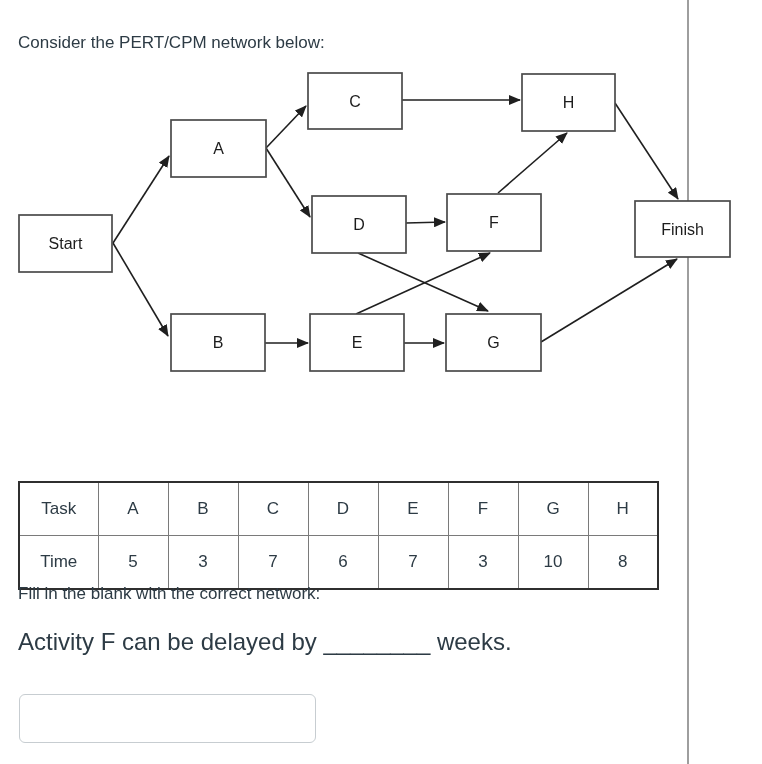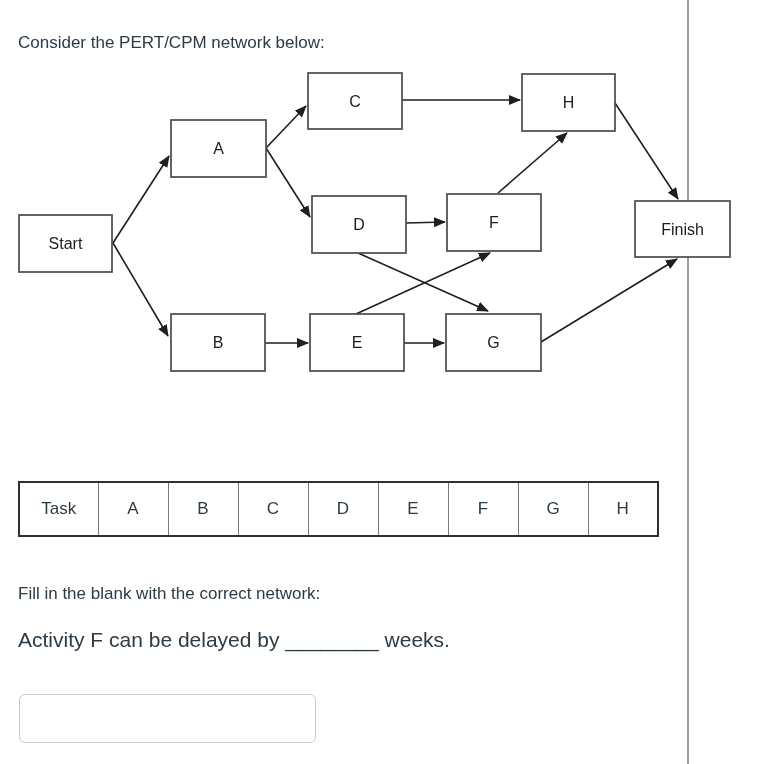--- a/index.html
+++ b/index.html
@@ -9,21 +9,21 @@
     font-family:"Liberation Sans", sans-serif; color:#2d3b45; overflow:hidden;
   }
   .vline {
     position:absolute; left:687px; top:0; width:2px; height:764px;
     background:#9e9e9e;
   }
   .txt { position:absolute; left:18px; white-space:nowrap; }
   .title        { top:33px;  font-size:17px; }
   .times-label  { top:441px; font-size:17px; }
   .fill-label   { top:584px; font-size:17px; }
-  .question     { top:628px; font-size:21px; }
+  .question     { top:628px; font-size:24px; }
   svg.network { position:absolute; left:0; top:0; width:762px; height:400px; }
   svg .node-box { fill:#ffffff; stroke:#4a4a4a; stroke-width:1.7px; }
   svg .node-label { font-family:"Liberation Sans", sans-serif; font-size:16px; fill:#1c1c1c; text-anchor:middle; }
   svg .edge { stroke:#1f1f1f; stroke-width:1.6px; }
   table.times {
     position:absolute; left:18px; top:481px; border-collapse:collapse;
     table-layout:fixed; font-size:17px; color:#2d3b45;
   }
   table.times td, table.times th {
     border:1px solid #7a7a7a; height:41px; text-align:center;
@@ -120,20 +120,31 @@
           <th class="label-col">Task</th>
           <td class="task-col">A</td>
           <td class="task-col">B</td>
           <td class="task-col">C</td>
           <td class="task-col">D</td>
           <td class="task-col">E</td>
           <td class="task-col">F</td>
           <td class="task-col">G</td>
           <td class="task-col">H</td>
         </tr>
+        <tr>
+          <th class="label-col">Time</th>
+          <td class="task-col">5</td>
+          <td class="task-col">3</td>
+          <td class="task-col">7</td>
+          <td class="task-col">6</td>
+          <td class="task-col">7</td>
+          <td class="task-col">3</td>
+          <td class="task-col">10</td>
+          <td class="task-col">8</td>
+        </tr>
       </tbody>
   </table>
 
   <div class="txt fill-label">Fill in the blank with the correct network:</div>
 
   <div class="txt question">Activity F can be delayed by ________ weeks.</div>
 
   <input type="text" class="answer-input" value="" style="">
 
 </div>

